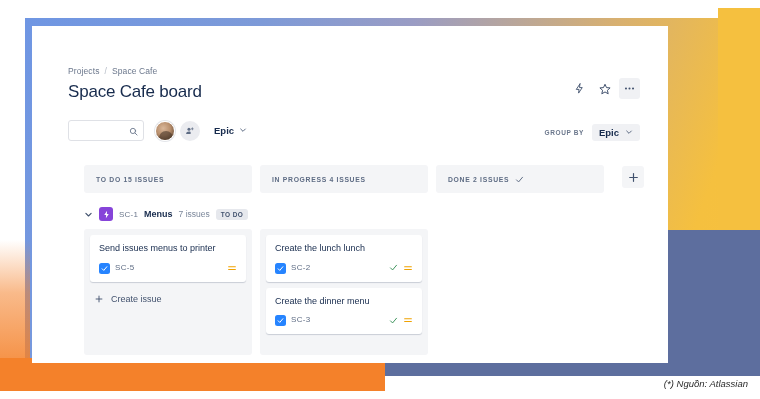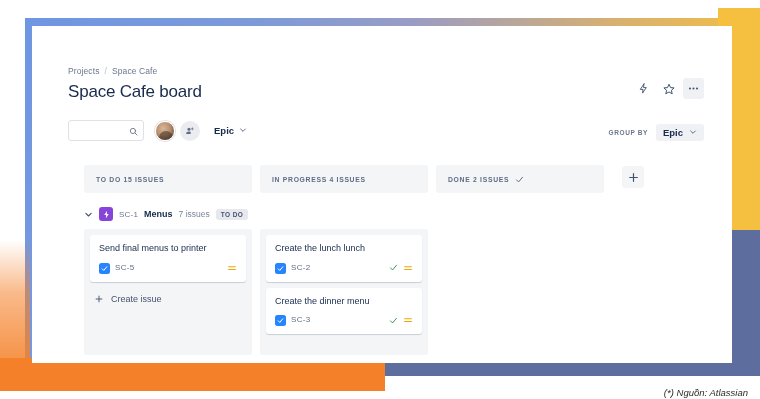--- a/index.html
+++ b/index.html
@@ -34,21 +34,21 @@
   }
   .bg-slate {
     position: absolute; left: 385px; top: 230px;
     width: 375px; height: 146px;
     background: #5d6e9e;
   }
 
   
   .window {
     position: absolute; left: 32px; top: 26px;
-    width: 700px; height: 337px;
+    width: 636px; height: 337px;
     background: #ffffff;
     overflow: hidden;
   }
 
   
   .breadcrumb {
     position: absolute; left: 36px; top: 40px;
     font-size: 8.5px; color: #6b778c; letter-spacing: .1px;
   }
   .breadcrumb .sep { margin: 0 5px; color: #b3bac5; }
@@ -165,21 +165,21 @@
   .done-check { color: #2d8a4e; display:flex; }
   .prio { display:flex; }
 
   .create-issue {
     display: flex; align-items: flex-start; gap: 7px;
     font-size: 9px; color: #42526e; padding: 6px 4px 0 4px;
   }
   .plus-sm { color: #42526e; display:flex; }
 
   .caption {
-    position: absolute; right: 12px; top: 387px;
+    position: absolute; right: 12px; top: 378px;
     font-size: 9.5px; font-style: italic; color: #2b2b2b;
   }
 </style>
 </head>
 <body>
 
 <div id="stage">
 
   <div class="bg-grad"></div>
   <div class="bg-yellow-right"></div>
@@ -296,21 +296,21 @@
         <span class="epic-key">SC-1</span>
         <span class="epic-name">Menus</span>
         <span class="epic-count">7 issues</span>
         <span class="epic-badge">TO DO</span>
       </div>
 
       <div class="lane">
 
         <div class="lane-col tall">
           <div class="card">
-            <div class="card-title">Send final menus to printer</div>
+            <div class="card-title">Send issues menus to printer</div>
             <div class="card-foot">
               <span class="type-icon">
                 <svg width="7" height="7" viewBox="0 0 24 24" fill="none" stroke="#ffffff" stroke-width="3.4" stroke-linecap="round" stroke-linejoin="round">
                     <polyline points="4,13 9.5,18.5 20,6"></polyline>
                   </svg>
               </span>
               <span class="card-key">SC-5</span>
               <span class="card-meta">
                 <span class="prio">
                   <svg width="10" height="10" viewBox="0 0 24 24" fill="none" stroke="#F0A202" stroke-width="2.8" stroke-linecap="round">

